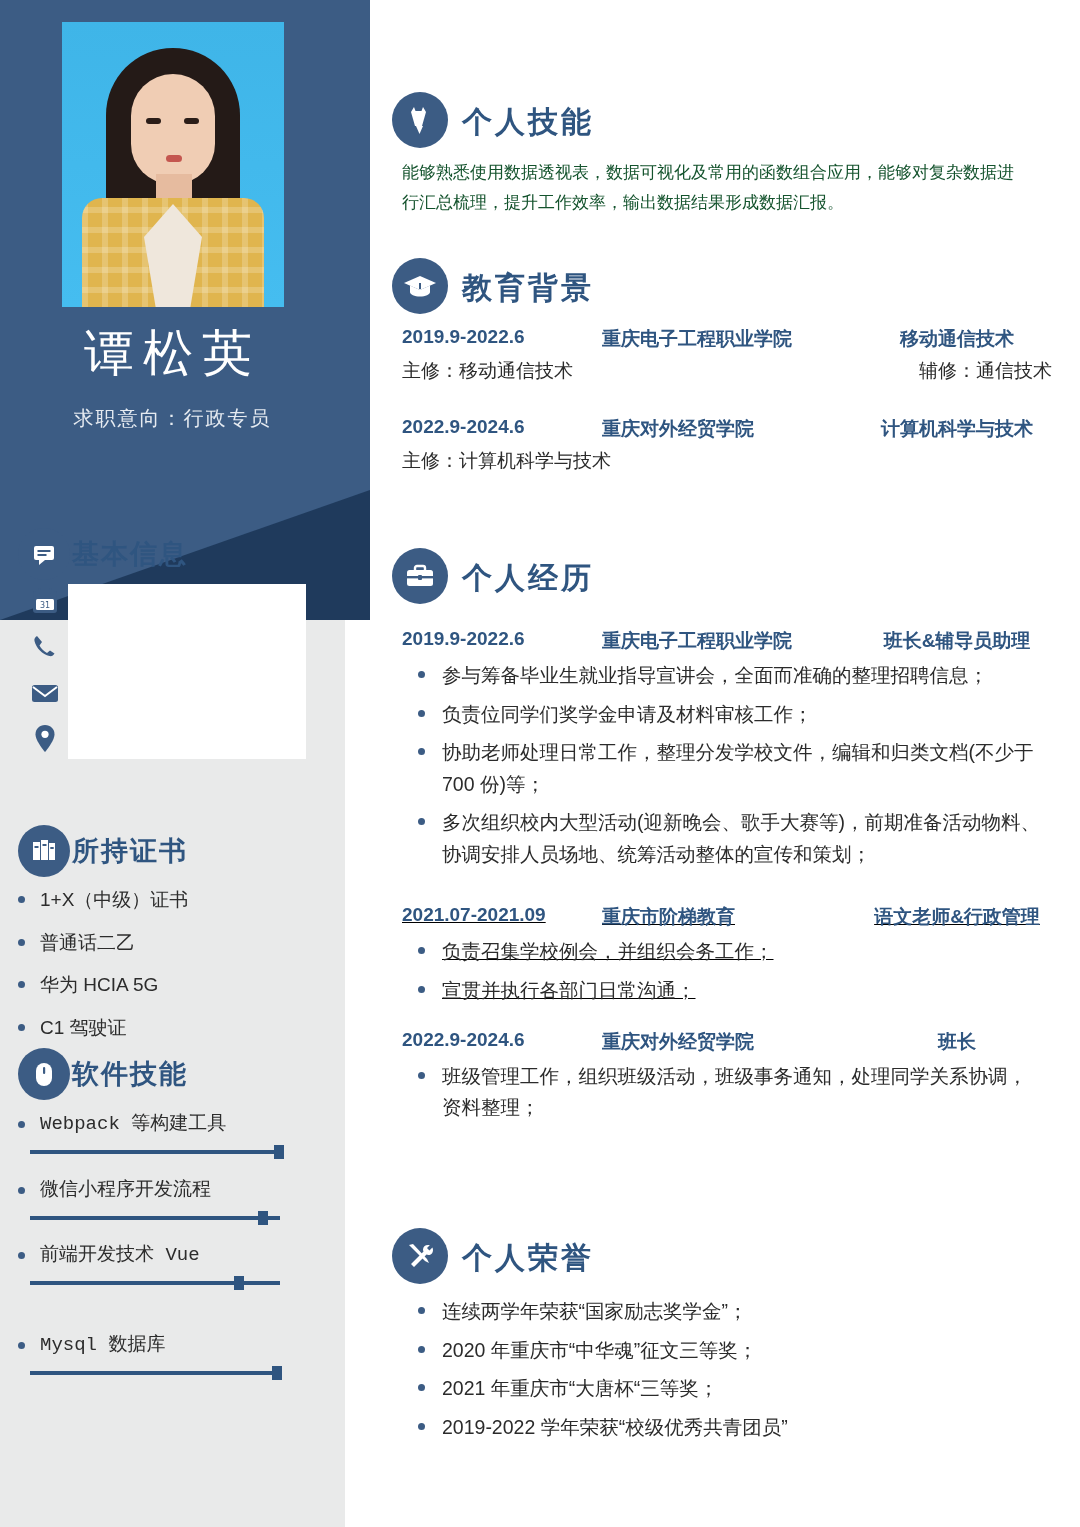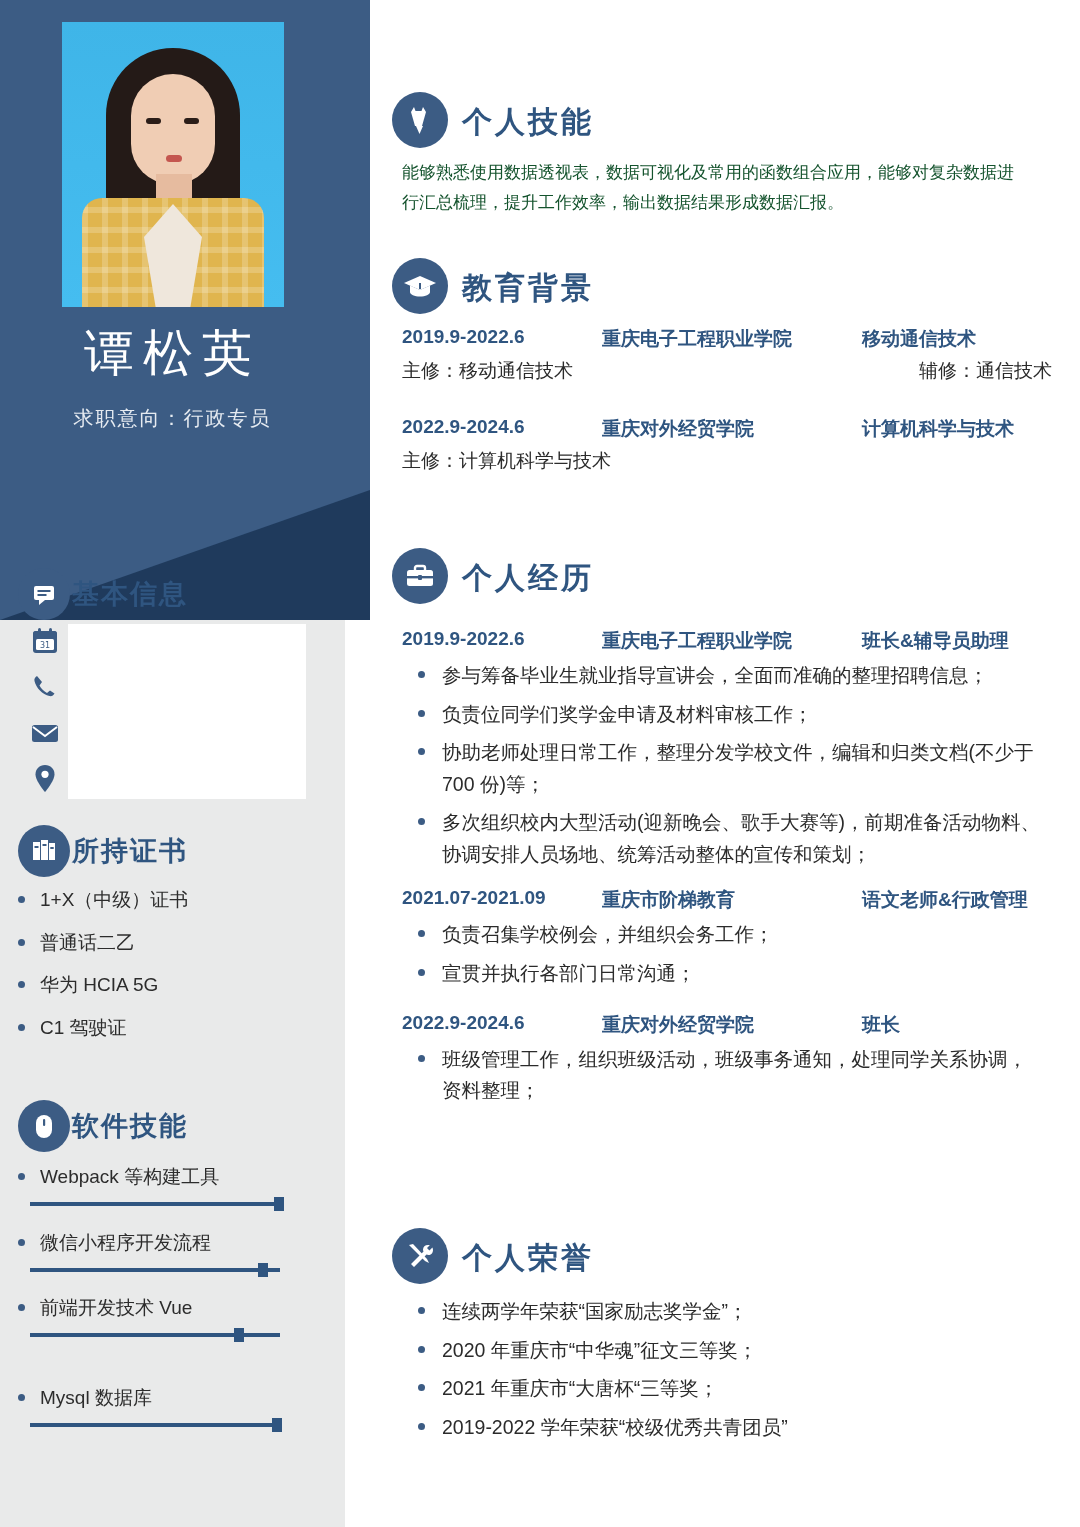--- a/index.html
+++ b/index.html
@@ -173,21 +173,21 @@
   .row-head {
     display: flex; font-size: 19px; font-weight: bold; color: #2f5580;
     padding: 0 28px 0 32px; margin-top: 6px;
   }
   .row-sub {
     display: flex; font-size: 19px; color: #2b2b2b;
     padding: 0 28px 0 32px; margin-top: 6px;
   }
   .rh-a { width: 200px; }
   .rh-b { width: 260px; }
-  .rh-c { flex: 1; text-align: left; }
+  .rh-c { flex: 1; text-align: center; }
   .rs-a { flex: 1; font-family: Liberation Mono, monospace; }
   .rs-b { text-align: right; }
 
   ul.rbullets { list-style: none; padding: 6px 40px 0 34px; }
   ul.rbullets li {
     position: relative; padding-left: 38px;
     font-size: 19.5px; color: #2b2b2b; line-height: 1.62; margin-bottom: 7px;
   }
   ul.rbullets li::before {
     content: "";
@@ -216,21 +216,21 @@
       <div class="eyeR"></div>
       <div class="mouth"></div>
       <div class="neck"></div>
       <div class="jacket"></div>
       <div class="shirt"></div>
     </div>
 
     <div class="name">谭松英</div>
     <div class="job-intent">求职意向：行政专员</div>
 
-    <div class="l-sec" style="top:568px;">
+    <div class="l-sec" style="top:528px;">
       <div class="l-sec-head">
         <div class="circle-icon">
           <svg width="28" height="28" viewBox="0 0 28 28">
               <rect x="4" y="6" width="20" height="14" rx="2" fill="#ffffff"></rect>
               <polygon points="9,20 9,25 15,20" fill="#ffffff"></polygon>
               <rect x="7.5" y="10" width="13" height="2" fill="#3c5c84"></rect>
               <rect x="7.5" y="14" width="9" height="2" fill="#3c5c84"></rect>
             </svg>
         </div>
         <div class="l-sec-title">基本信息</div>
@@ -284,21 +284,21 @@
         <div class="l-sec-title">所持证书</div>
       </div>
       <ul class="bullets" style="padding-top:6px;">
         <li>1+X（中级）证书</li>
         <li>普通话二乙</li>
         <li>华为 HCIA 5G</li>
         <li>C1 驾驶证</li>
       </ul>
     </div>
 
-    <div class="l-sec" style="top:1100px;">
+    <div class="l-sec" style="top:1048px;font-family:Liberation Mono, monospace;">
       <div class="l-sec-head">
         <div class="circle-icon">
           <svg width="24" height="30" viewBox="0 0 24 30">
               <rect x="4" y="4" width="16" height="23" rx="8" fill="#ffffff"></rect>
               <rect x="11" y="8" width="2.2" height="7" rx="1.1" fill="#3c5c84"></rect>
             </svg>
         </div>
         <div class="l-sec-title">软件技能</div>
       </div>
 
@@ -406,21 +406,21 @@
           <span class="rh-c">班长&amp;辅导员助理</span>
         </div>
         <ul class="rbullets">
           <li>参与筹备毕业生就业指导宣讲会，全面而准确的整理招聘信息；</li>
           <li>负责位同学们奖学金申请及材料审核工作；</li>
           <li>协助老师处理日常工作，整理分发学校文件，编辑和归类文档(不少于 700 份)等；</li>
           <li>多次组织校内大型活动(迎新晚会、歌手大赛等)，前期准备活动物料、协调安排人员场地、统筹活动整体的宣传和策划；</li>
         </ul>
       </div>
 
-      <div style="margin-top:17px;">
+      <div style="margin-top:34px;text-decoration:underline;">
         <div class="row-head">
           <span class="rh-a">2021.07-2021.09</span>
           <span class="rh-b">重庆市阶梯教育</span>
           <span class="rh-c">语文老师&amp;行政管理</span>
         </div>
         <ul class="rbullets">
           <li>负责召集学校例会，并组织会务工作；</li>
           <li>宣贯并执行各部门日常沟通；</li>
         </ul>
       </div>

